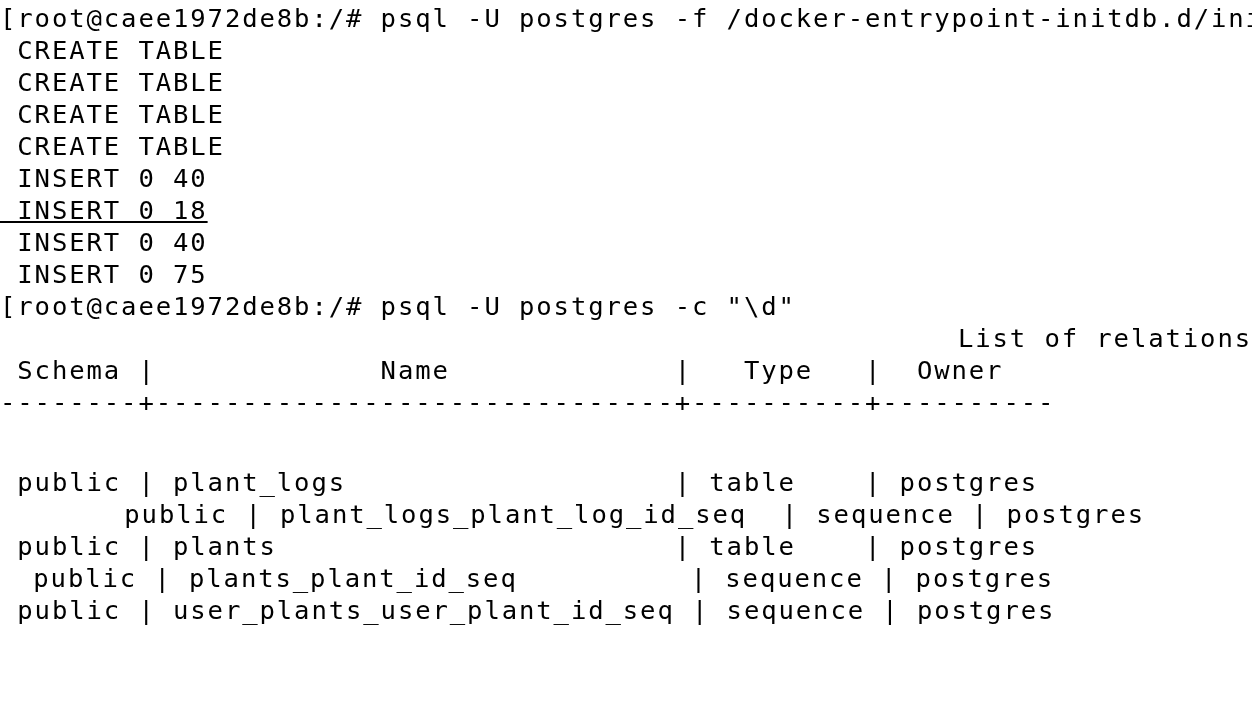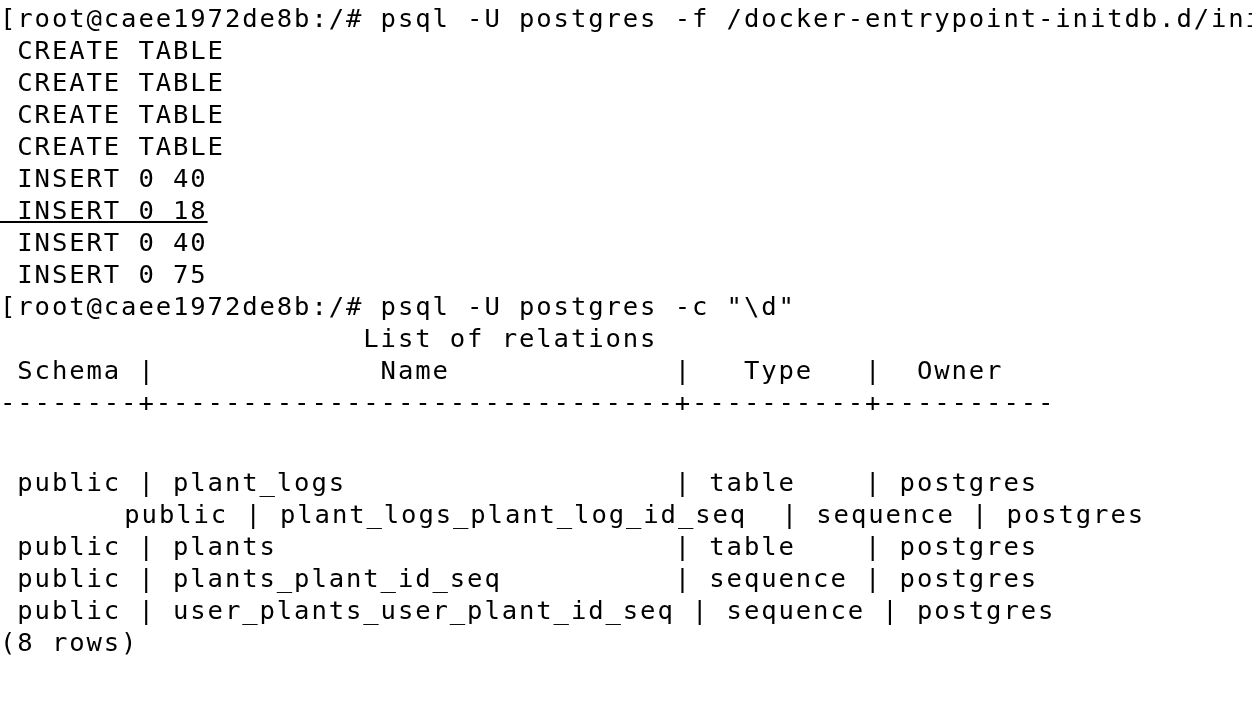--- a/index.html
+++ b/index.html
@@ -49,24 +49,23 @@
     <span class="line" style="letter-spacing: 1.891px;">[root@caee1972de8b:/# psql -U postgres -f /docker-entrypoint-initdb.d/init.sql</span>
     <span class="line" style="letter-spacing: 1.891px;"> CREATE TABLE</span>
     <span class="line" style="letter-spacing: 1.891px;"> CREATE TABLE</span>
     <span class="line" style="letter-spacing: 1.891px;"> CREATE TABLE</span>
     <span class="line" style="letter-spacing: 1.891px;"> CREATE TABLE</span>
     <span class="line" style="letter-spacing: 1.891px;"> INSERT 0 40</span>
     <span class="line" style="letter-spacing: 1.891px; text-decoration: underline;"> INSERT 0 18</span>
     <span class="line" style="letter-spacing: 1.891px;"> INSERT 0 40</span>
     <span class="line" style="letter-spacing: 1.891px;"> INSERT 0 75</span>
     <span class="line" style="letter-spacing: 1.891px;">[root@caee1972de8b:/# psql -U postgres -c "\d"</span>
-    <span class="line" style="letter-spacing: 1.891px;">                     List of relations</span>
+    <span class="line" style="letter-spacing: 1.891px; text-align: right;">                     List of relations</span>
     <span class="line" style="letter-spacing: 1.891px;"> Schema |             Name             |   Type   |  Owner</span>
     <span class="line" style="letter-spacing: 1.891px;">--------+------------------------------+----------+----------</span>
     <span class="line" style="letter-spacing: 1.891px; margin-top: 48px;"> public | plant_logs                   | table    | postgres</span>
     <span class="line" style="letter-spacing: 1.891px; text-align: center;"> public | plant_logs_plant_log_id_seq  | sequence | postgres</span>
     <span class="line" style="letter-spacing: 1.891px;"> public | plants                       | table    | postgres</span>
-    <span class="line" style="letter-spacing: 1.891px;"> public | plants_plant_id_seq          | sequence | postgres</span>
+    <span class="line" style="letter-spacing: 1.891px; margin-left: 16px;"> public | plants_plant_id_seq          | sequence | postgres</span>
     <span class="line" style="letter-spacing: 1.891px;"> public | user_plants_user_plant_id_seq | sequence | postgres</span>
-    <span class="line" style="letter-spacing: 1.891px;">(8 rows)</span>
 
   </div>
 </div>
 
 </body></html>

